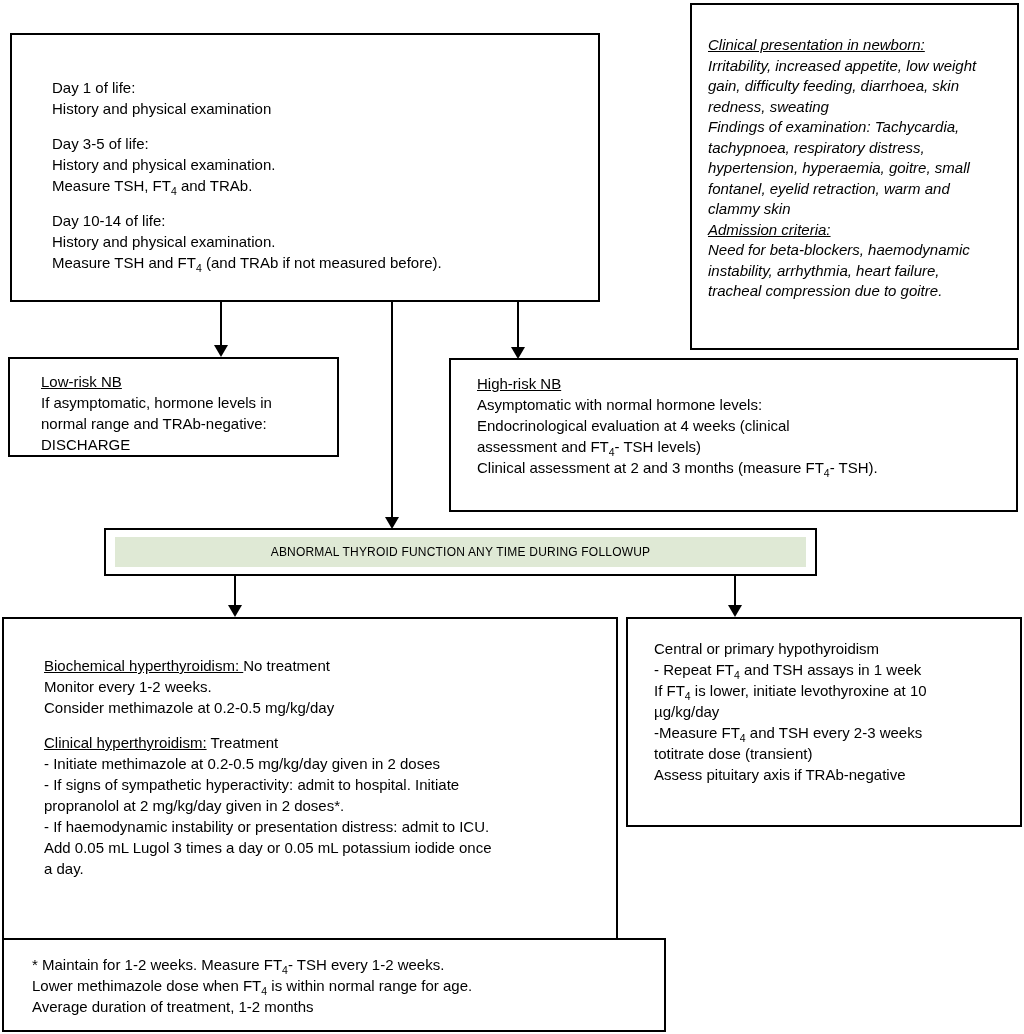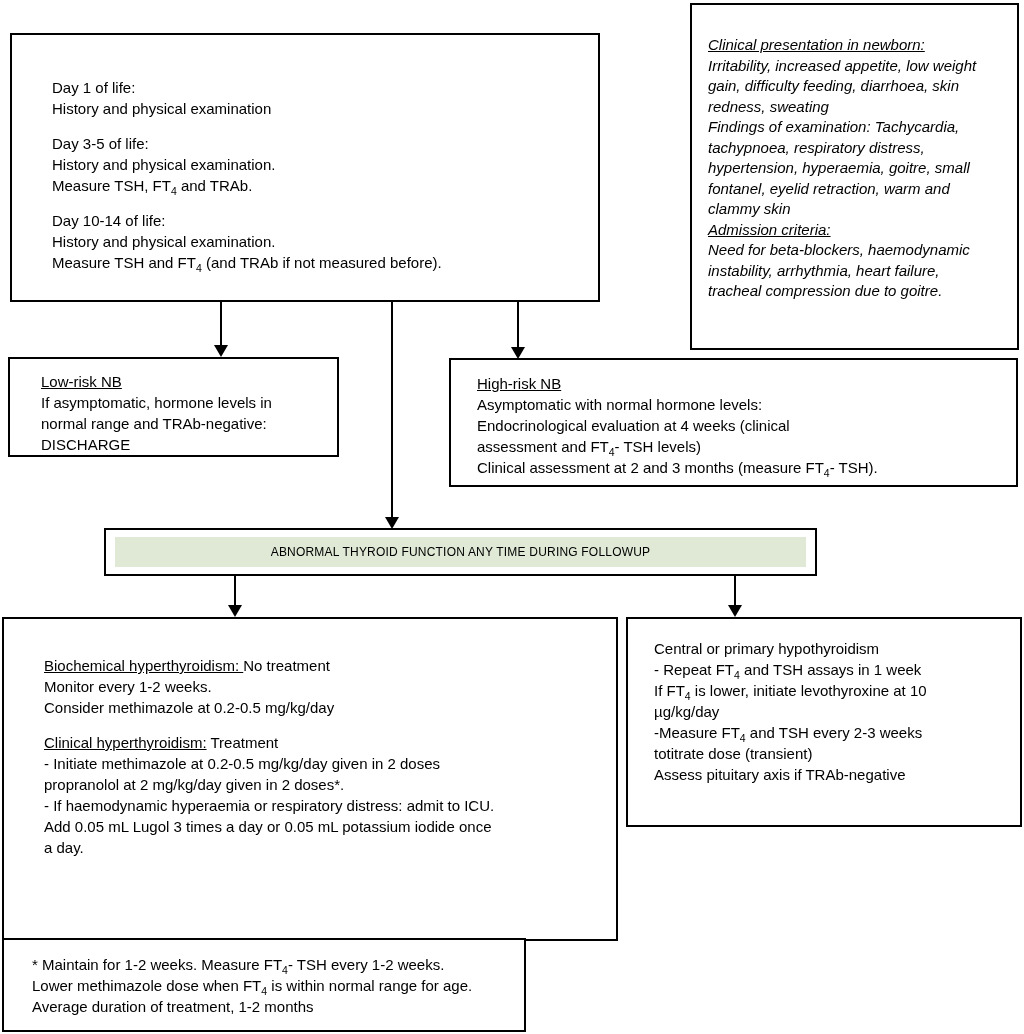--- a/index.html
+++ b/index.html
@@ -16,30 +16,30 @@
   .line { white-space:nowrap; }
   .para { margin-bottom:14px; }
   .para:last-child { margin-bottom:0; }
   .u { text-decoration:underline; }
   sub { font-size:0.7em; line-height:0; }
 
   
   #box-protocol        { left:10px;  top:33px;  width:590px; height:269px; padding:42px 16px 0 40px; }
   #box-clinical        { left:690px; top:3px;   width:329px; height:347px; padding:30px 8px 0 16px; font-style:italic; line-height:20.5px; }
   #box-lowrisk         { left:8px;   top:357px; width:331px; height:100px; padding:12px 8px 0 31px; }
-  #box-highrisk        { left:449px; top:358px; width:569px; height:129px; padding:13px 10px 0 26px; }
+  #box-highrisk        { left:449px; top:358px; width:569px; height:154px; padding:13px 10px 0 26px; }
   #box-banner          { left:104px; top:528px; width:713px; height:48px; }
   #banner-fill {
     position:absolute; left:9px; right:9px; top:7px; bottom:7px;
     background:#dfe9d5; display:flex; align-items:center; justify-content:center;
     font-size:12px; letter-spacing:0.2px;
   }
   #box-hyper           { left:2px;   top:617px; width:616px; height:324px; padding:36px 14px 0 40px; }
   #box-hypo            { left:626px; top:617px; width:396px; height:210px; padding:19px 19px 0 26px; }
-  #box-footnote        { left:2px;   top:938px; width:524px; height:94px;  padding:14px 10px 0 28px; }
+  #box-footnote        { left:2px;   top:938px; width:664px; height:94px;  padding:14px 10px 0 28px; }
 
   
   .arrow { position:absolute; width:14px; display:flex; flex-direction:column; align-items:center; }
   .arrow .shaft { width:2px; flex:1 1 auto; background:#000; }
   .arrow .head  { width:0; height:0; flex:0 0 auto;
                   border-left:7px solid transparent; border-right:7px solid transparent;
                   border-top:12px solid #000; }
   #arrow-lowrisk  { left:214px; top:301px; height:56px; }
   #arrow-banner   { left:385px; top:301px; height:228px; }
   #arrow-highrisk { left:511px; top:301px; height:58px; }
@@ -113,22 +113,23 @@
 
   <div class="box" id="box-hyper">
       <div class="para">
         <div class="line"><span class="u">Biochemical hyperthyroidism: </span><span>No treatment</span></div>
         <div class="line"><span>Monitor every 1-2 weeks.</span></div>
         <div class="line"><span>Consider methimazole at 0.2-0.5 mg/kg/day</span></div>
       </div>
       <div class="para">
         <div class="line"><span class="u">Clinical hyperthyroidism:</span><span> Treatment</span></div>
         <div class="line"><span>- Initiate methimazole at 0.2-0.5 mg/kg/day given in 2 doses</span></div>
+        <div class="line"><span>- If signs of sympathetic hyperactivity:  admit to hospital. Initiate</span></div>
         <div class="line"><span>propranolol at 2 mg/kg/day given in 2 doses*.</span></div>
-        <div class="line"><span>- If haemodynamic hyperaemia or respiratory distress: admit to ICU.</span></div>
+        <div class="line"><span>- If haemodynamic instability or presentation distress: admit to ICU.</span></div>
         <div class="line"><span>Add 0.05 mL Lugol 3 times a day or 0.05 mL potassium iodide once</span></div>
         <div class="line"><span>a day.</span></div>
       </div>
     </div>
 
   <div class="box" id="box-hypo">
       <div class="para">
         <div class="line"><span>Central or primary hypothyroidism</span></div>
         <div class="line"><span>- Repeat FT</span><sub>4</sub><span> and TSH assays in 1 week</span></div>
         <div class="line"><span>If FT</span><sub>4</sub><span> is lower, initiate levothyroxine at 10</span></div>

